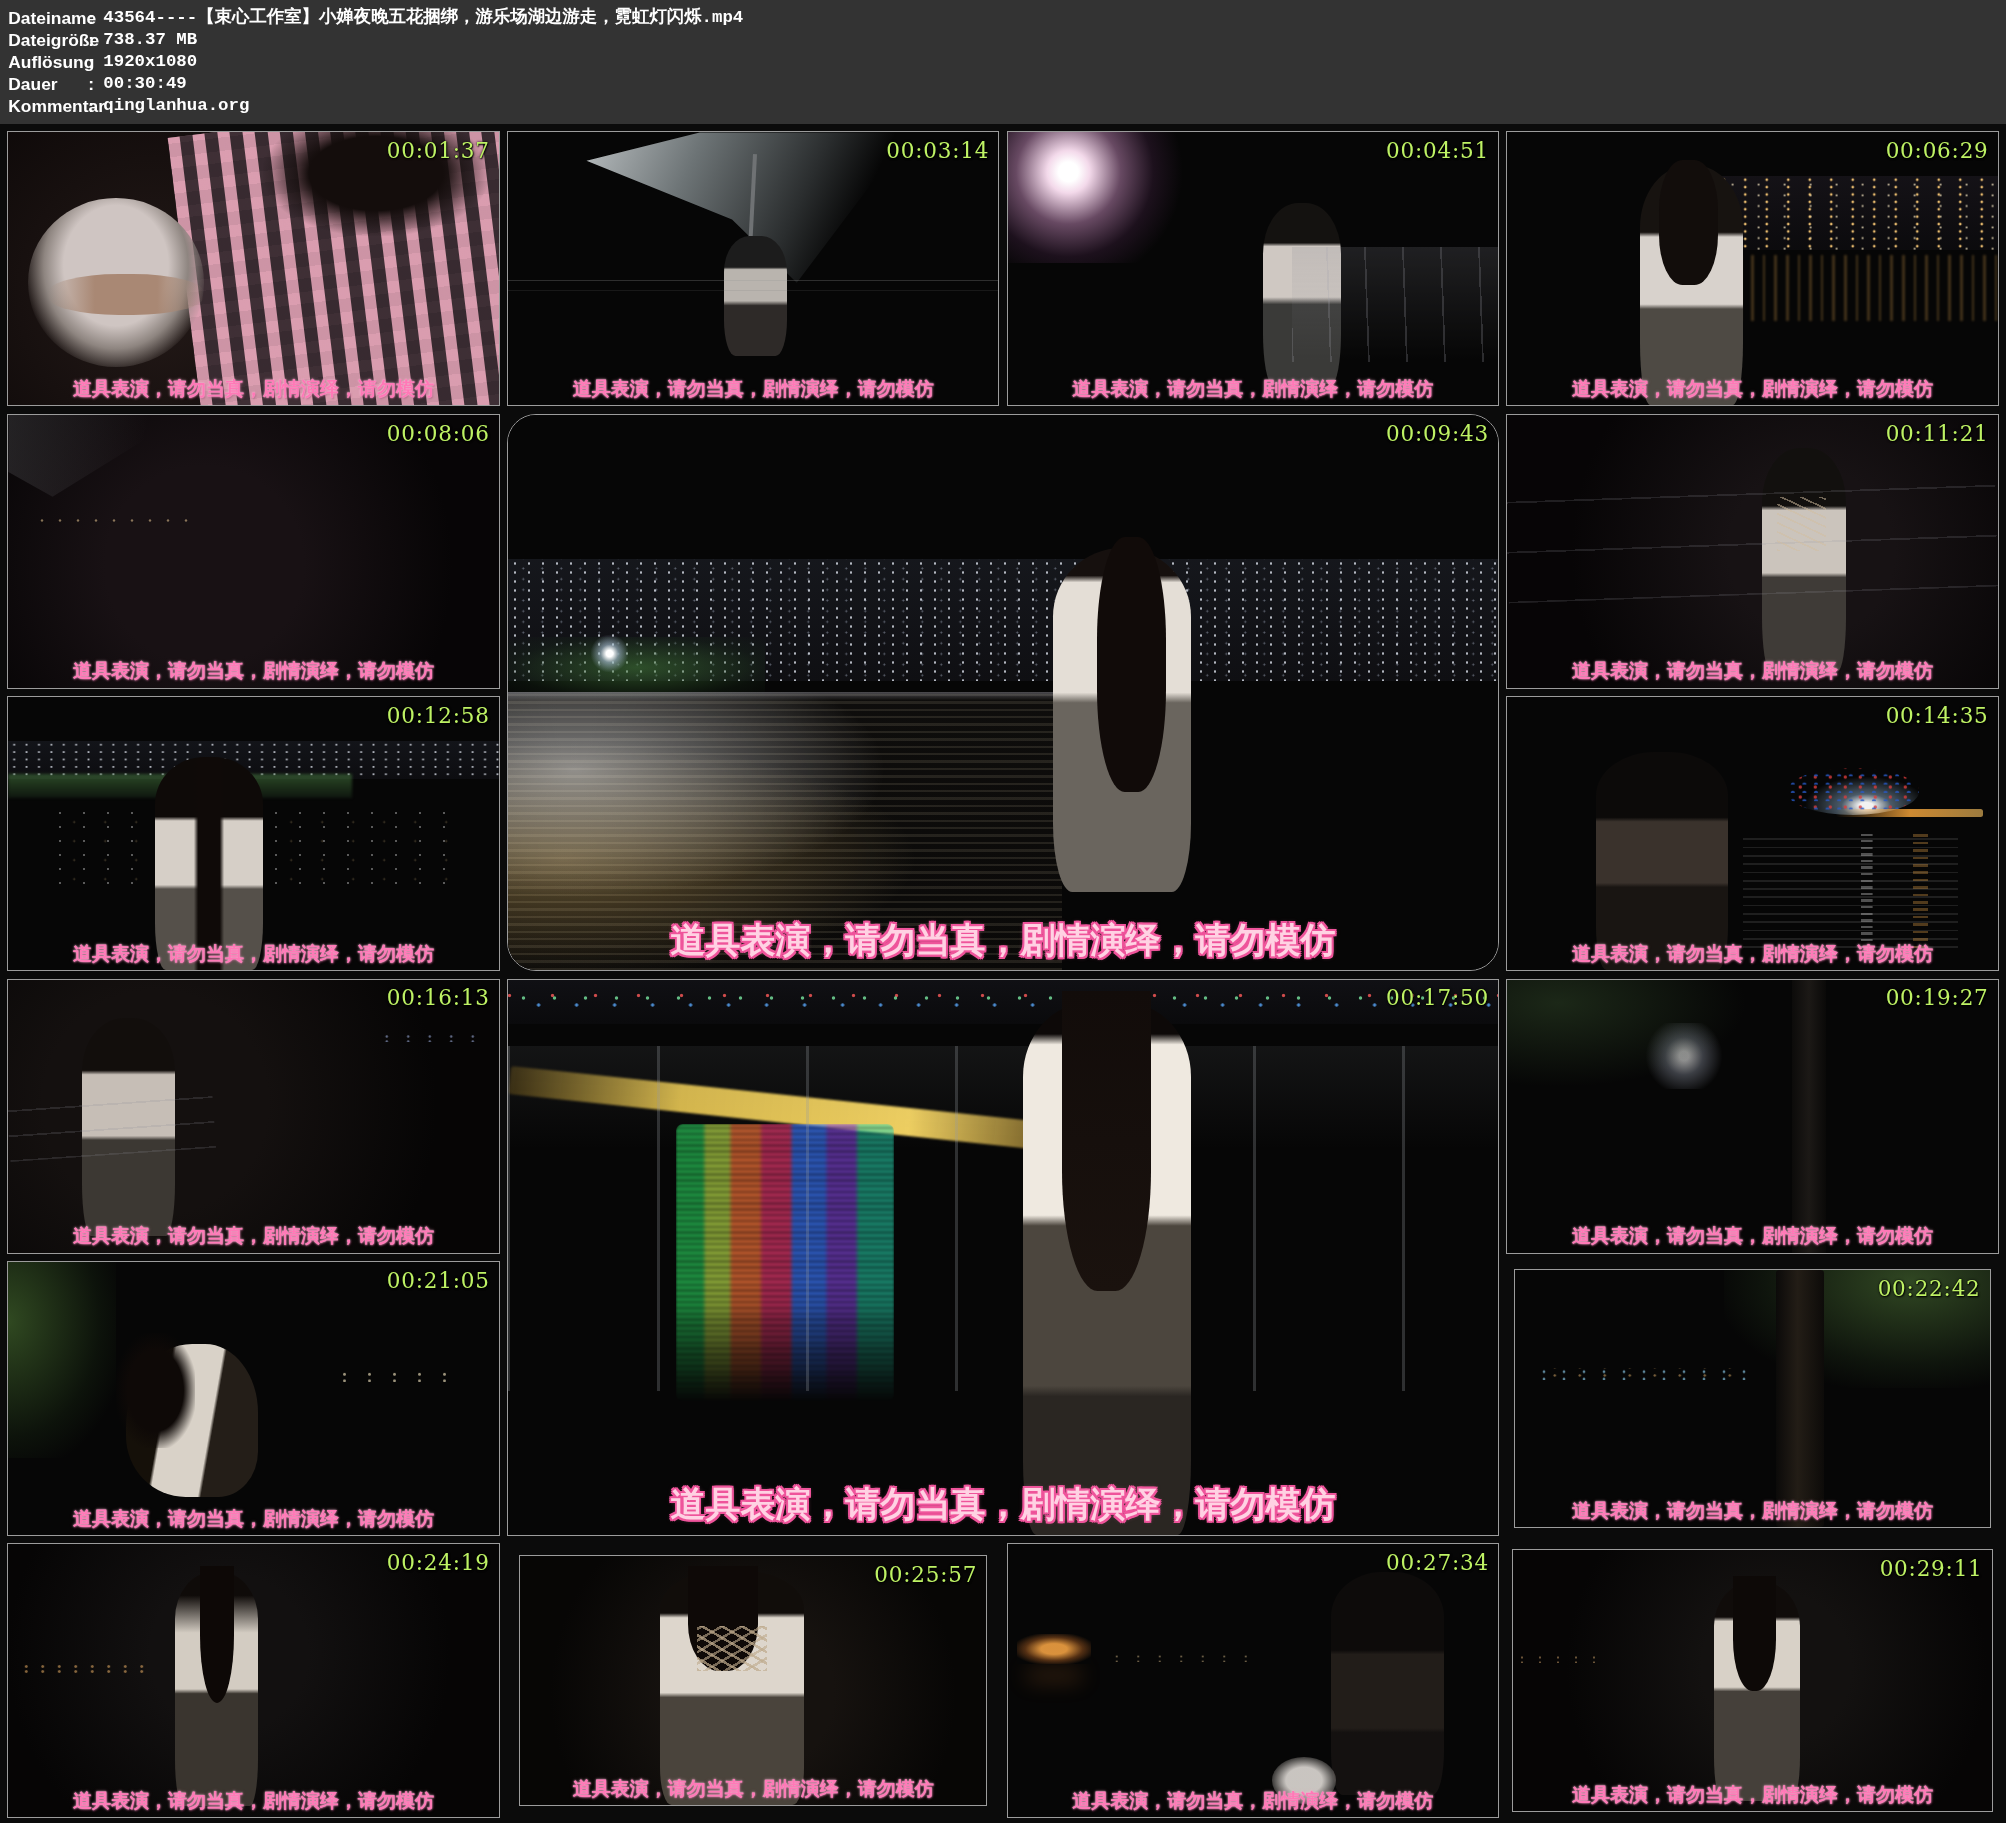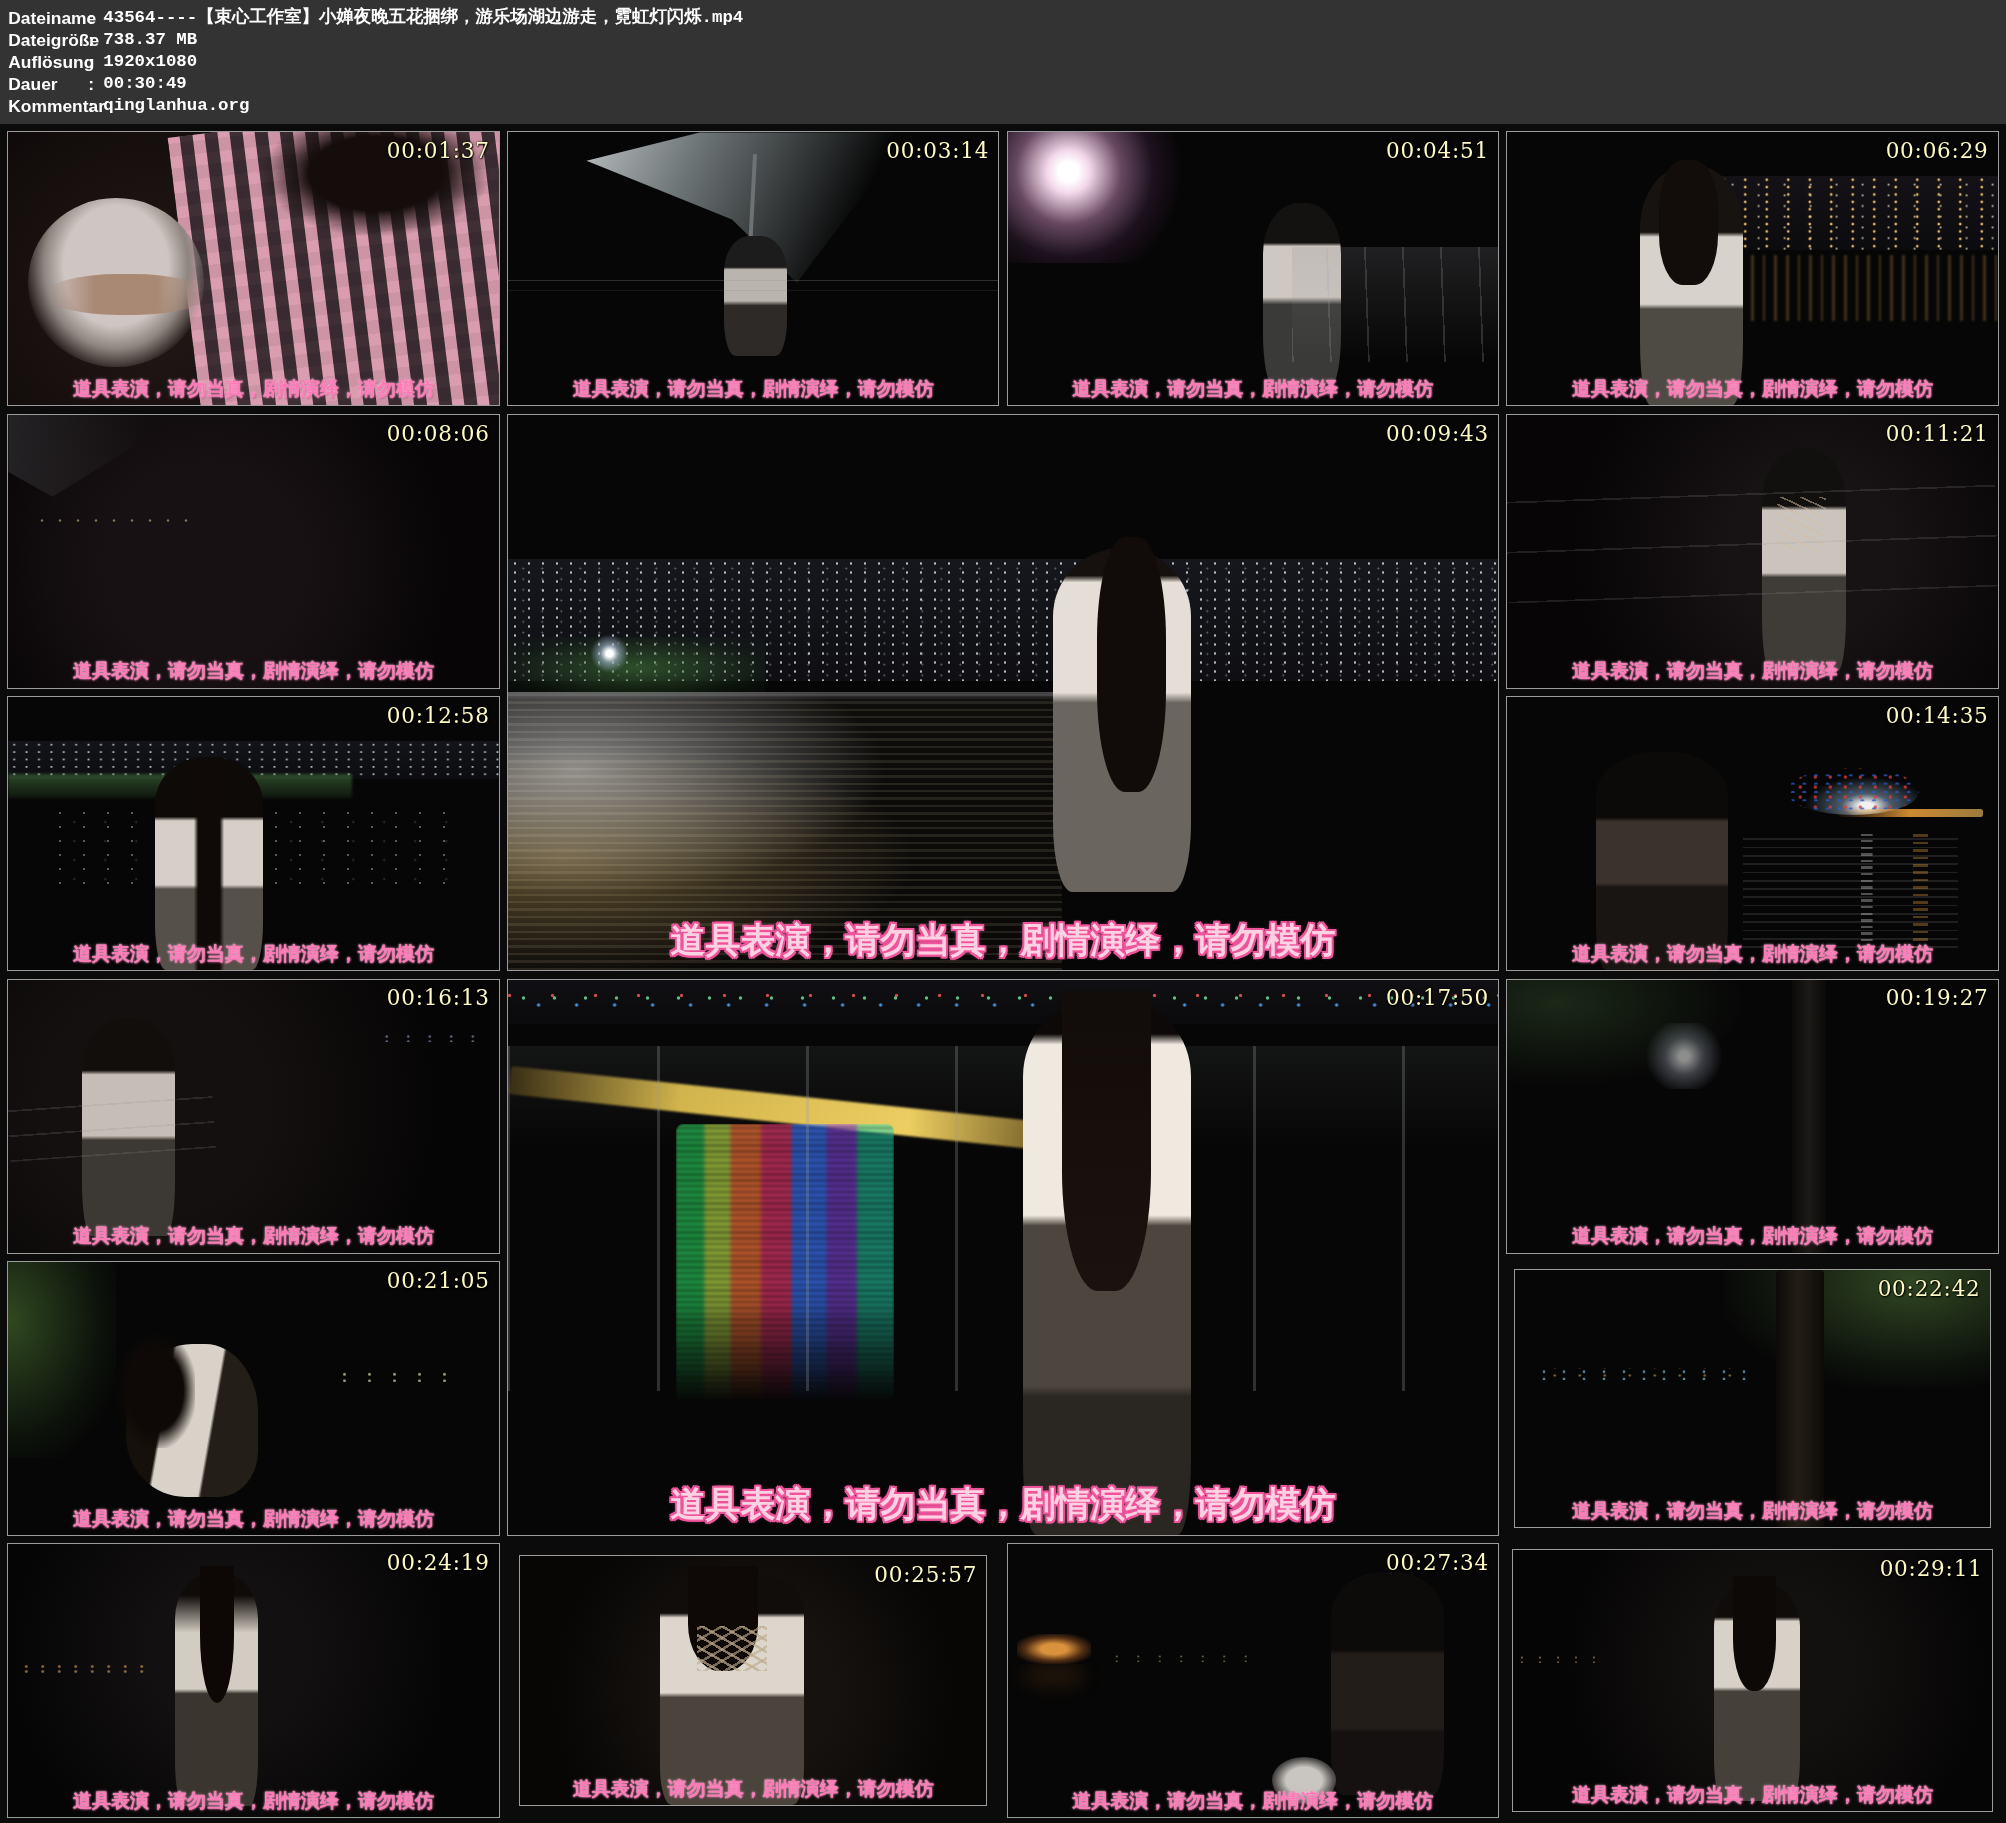--- a/index.html
+++ b/index.html
@@ -8,28 +8,28 @@
   
   .file-header{background:#333333;color:#fff;padding:7.4px 8.3px 6.6px 8.3px;}
   .file-header .hrow{display:flex;line-height:22px;font-size:17.4px;font-weight:bold;white-space:nowrap;}
   .file-header .hl{width:80px;flex:none;}
   .file-header .hc{width:15px;flex:none;text-align:left;}
   .file-header .hv{flex:1;overflow:hidden;font-family:Liberation Mono, monospace;}
 
   
   .grid{display:grid;grid-template-columns:repeat(4,1fr);grid-auto-rows:275px;gap:7.4px;padding:7.4px;background:#0b0b0b;}
   .thumb{position:relative;border:0.8px solid #9c9c9c;overflow:hidden;background:#050505;}
-  .pos-bigA{grid-column:2 / span 2;grid-row:2 / span 2;}
+  .pos-bigA{grid-column:2 / span 2;grid-row:2 / span 2;border-radius:29px;}
   .pos-bigB{grid-column:2 / span 2;grid-row:4 / span 2;}
 
   .photo{position:absolute;inset:0;overflow:hidden;background:#060606;}
   .photo i{position:absolute;display:block;}
 
   .ts{position:absolute;top:5.8px;right:9px;font-family:"DejaVu Serif",serif;font-size:21.5px;
-      color:#fef9c3;letter-spacing:0.8px;text-shadow:0 0 2.5px #000,0.8px 0.8px 1.7px #000;}
+      color:#bef264;letter-spacing:0.8px;text-shadow:0 0 2.5px #000,0.8px 0.8px 1.7px #000;}
 
   .cap{position:absolute;bottom:3.3px;left:0;right:0;text-align:center;font-weight:bold;font-size:19px;
       color:#ff79b7;white-space:nowrap;
       text-shadow:0 0 1.7px #ffd3e6,0 0 3.3px rgba(255,160,200,.55),0.8px 0.8px 1.7px rgba(120,0,60,.5);}
   .big .cap{font-size:35px;bottom:6.6px;color:#ffd2e3;
       text-shadow:1.7px 0 #ef549b,-1.7px 0 #ef549b,0 1.7px #ef549b,0 -1.7px #ef549b,
                   1.7px 1.7px #ef549b,-1.7px -1.7px #ef549b,1.7px -1.7px #ef549b,-1.7px 1.7px #ef549b,
                   0 0 5.8px rgba(255,120,180,.6);}
 
   

